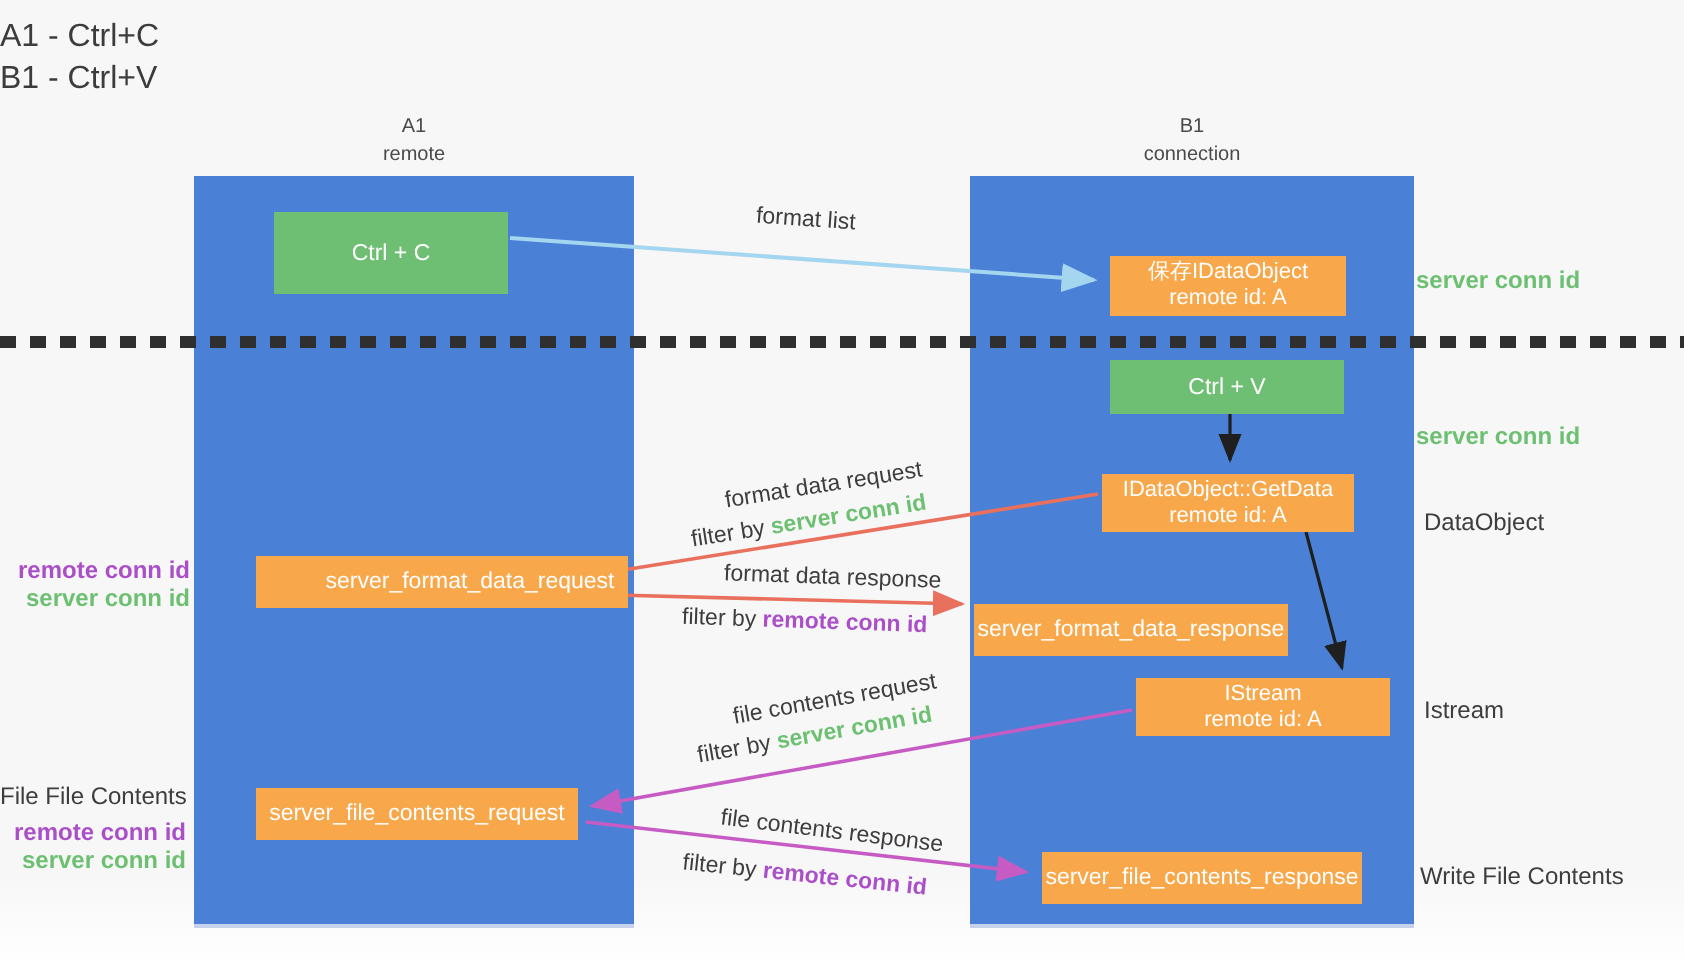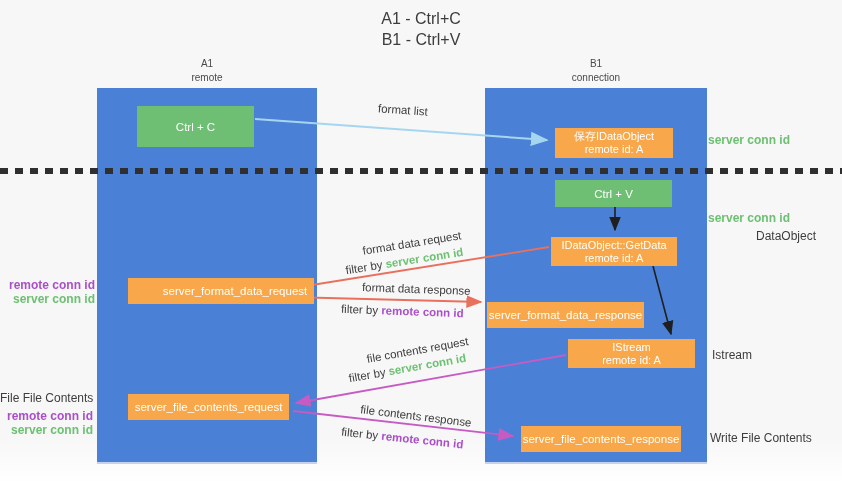--- a/index.html
+++ b/index.html
@@ -7,21 +7,21 @@
     font-family:"Liberation Sans","DejaVu Sans",sans-serif;
     background:#fff;
   }
   #canvas{
     position:relative;width:842px;height:485px;overflow:hidden;
     background:linear-gradient(180deg,#f7f7f8 0%,#f7f7f8 90%,#ffffff 100%);
     font-family:"Liberation Sans","DejaVu Sans",sans-serif;
   }
   .abs{position:absolute;}
   .title{
-    left:0;top:8px;width:842px;text-align:center;
+    left:0;top:8px;width:842px;text-align:left;
     font-size:16px;line-height:21px;color:#3c3c3c;
   }
   .colheader{
     text-align:center;font-size:10px;line-height:14px;color:#4a4a4a;
   }
   .column{
     background:#4a81d6;z-index:1;
     box-shadow:0 2px 0 rgba(175,192,228,.7);
   }
   .divider{
@@ -141,21 +141,21 @@
     <span>filter by </span><span class="bold-green">server conn id</span>
   </div>
 
   <div class="abs arrow-label" style="left:360px;top:410px;transform:rotate(7deg);">file contents response</div>
   <div class="abs arrow-label" style="left:341px;top:432px;transform:rotate(6deg);">
     <span>filter by </span><span class="bold-purple">remote conn id</span>
   </div>
 
   <div class="abs side-label bold-green" style="left:708px;top:133px;">server conn id</div>
   <div class="abs side-label bold-green" style="left:708px;top:211px;">server conn id</div>
-  <div class="abs side-label" style="left:712px;top:229px;margin-left:44px;">DataObject</div>
+  <div class="abs side-label" style="left:712px;top:254px;">DataObject</div>
   <div class="abs side-label" style="left:712px;top:348px;">Istream</div>
   <div class="abs side-label" style="left:710px;top:431px;">Write File Contents</div>
 
   <div class="abs side-label left-block" style="left:0;top:278px;width:95px;">
     <div class="bold-purple">remote conn id</div>
     <div class="bold-green">server conn id</div>
   </div>
   <div class="abs side-label left-block" style="left:0;top:391px;width:93px;">File File Contents</div>
   <div class="abs side-label left-block" style="left:0;top:409px;width:93px;">
     <div class="bold-purple">remote conn id</div>

